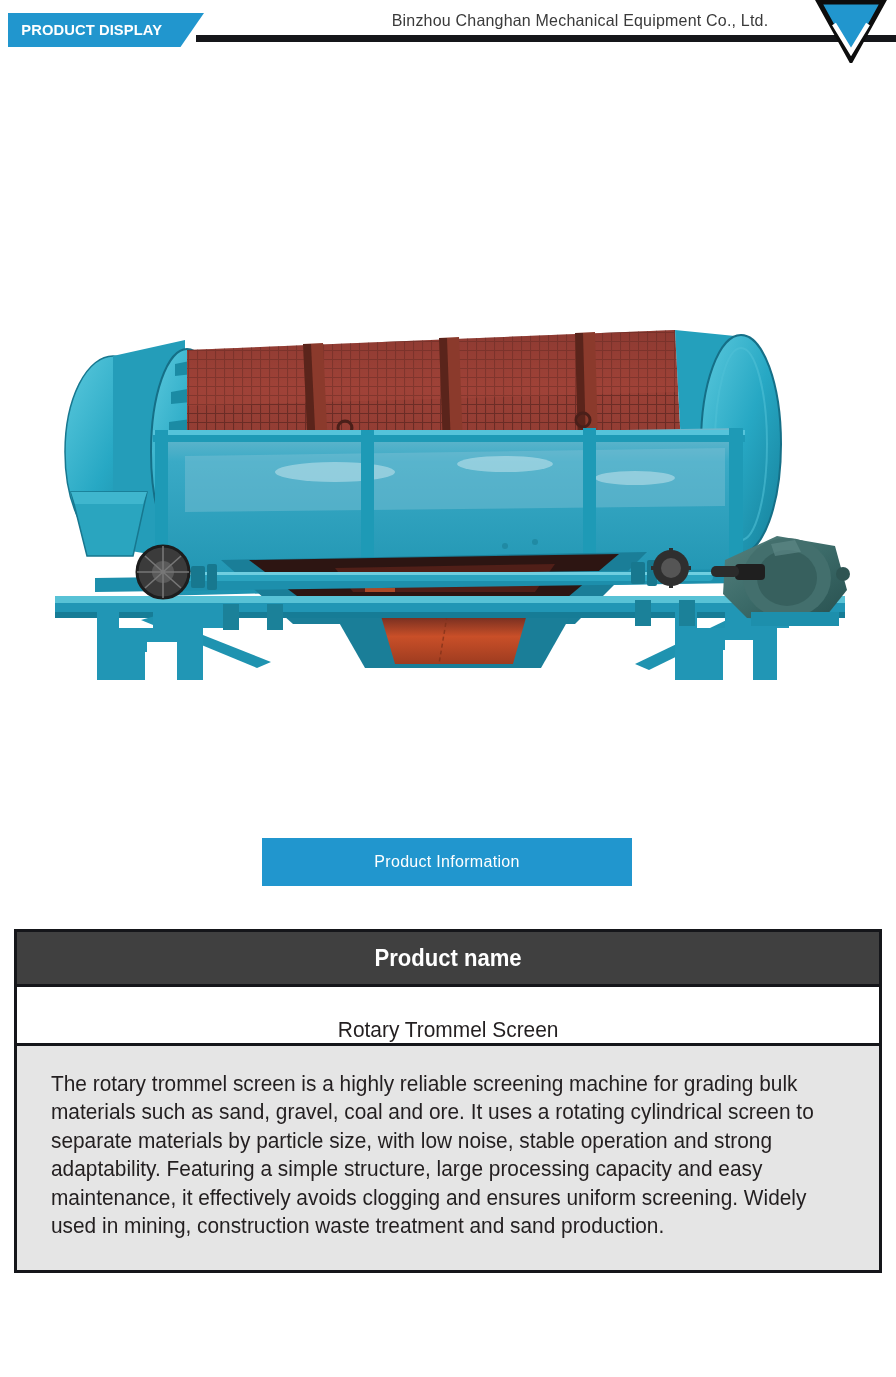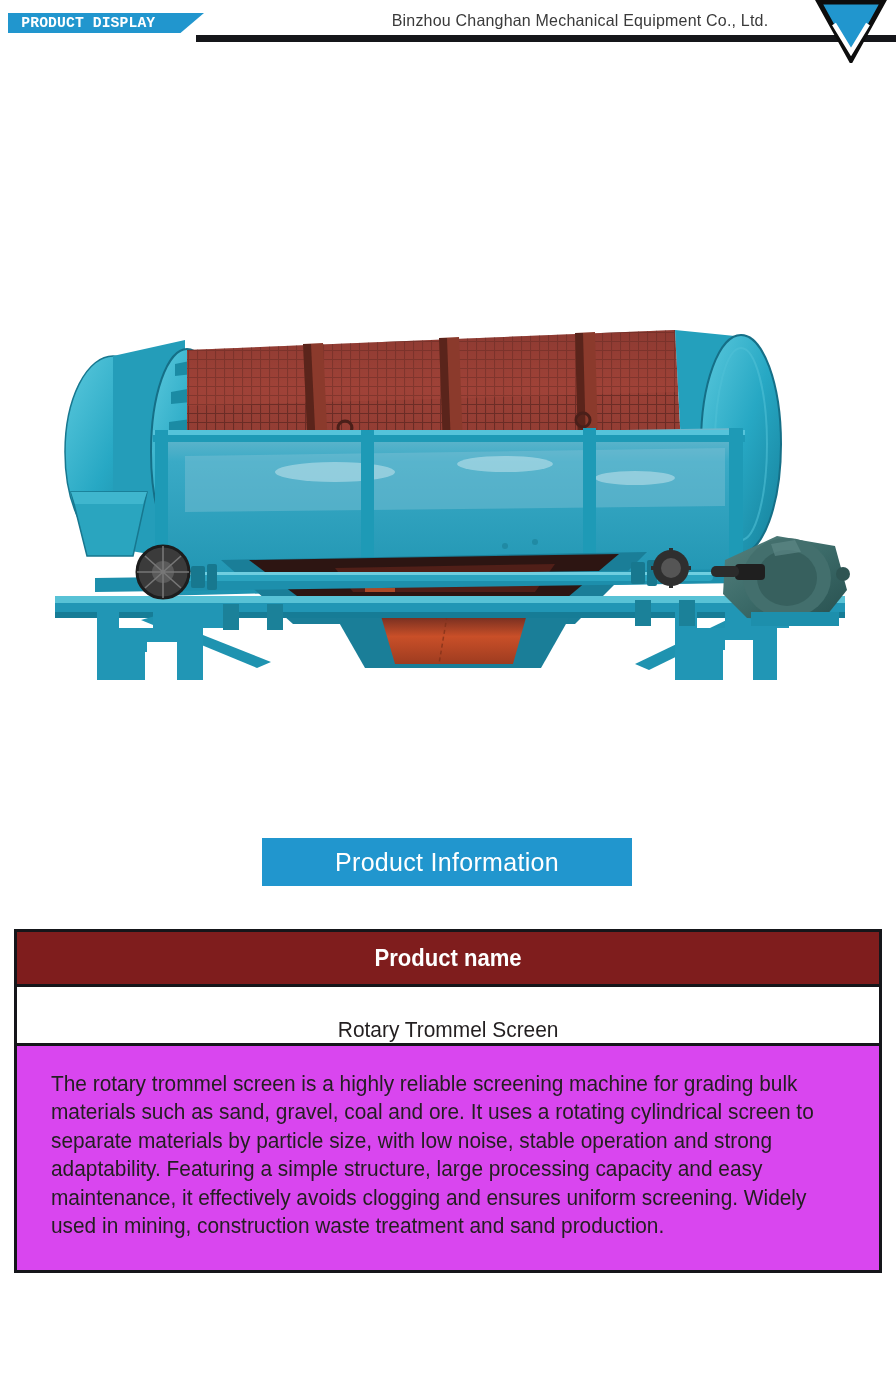--- a/index.html
+++ b/index.html
@@ -30,27 +30,26 @@
     top: 35px;
     width: 700px;
     height: 7px;
     background: #15161a;
   }
   .badge {
     position: absolute;
     left: 8px;
     top: 13px;
     width: 196px;
-    height: 20px;
+    height: 34px;
     background: #2196ce;
     -webkit-clip-path: polygon(0 0, 100% 0, 88% 100%, 0 100%);
     clip-path: polygon(0 0, 100% 0, 88% 100%, 0 100%);
     display: flex;
     align-items: center;
-    font-family: Liberation Mono, monospace;
   }
   .badge-label {
     color: #ffffff;
     font-size: 15.5px;
     font-weight: bold;
     letter-spacing: 0.1px;
     padding-left: 14px;
     transform: scaleX(0.95);
     transform-origin: left center;
     white-space: nowrap;
@@ -98,37 +97,37 @@
     top: 838px;
     width: 370px;
     height: 48px;
     background: #2196ce;
     display: flex;
     align-items: center;
     justify-content: center;
   }
   .section-banner-label {
     color: #ffffff;
-    font-size: 25px;
+    font-size: 16px;
     letter-spacing: 0.3px;
     white-space: nowrap;
   }
 
   
   .info-table {
     position: absolute;
     left: 14px;
     top: 929px;
     width: 868px;
     border: 3px solid #15161a;
     box-sizing: border-box;
     background: #ffffff;
   }
   .row-header {
-    background: #7f1d1d;
+    background: #404040;
     border-bottom: 3px solid #15161a;
     height: 52px;
     display: flex;
     align-items: center;
     justify-content: center;
   }
   .row-header-label {
     color: #ffffff;
     font-size: 24px;
     font-weight: bold;
@@ -143,21 +142,21 @@
     align-items: flex-end;
     justify-content: center;
   }
   .row-value-label {
     color: #231f20;
     font-size: 22px;
     transform: scaleX(0.95);
     white-space: nowrap;
   }
   .row-body {
-    background: #d946ef;
+    background: #e5e5e5;
     padding: 24px 34px 30px 34px;
   }
   .row-body-text {
     color: #231f20;
     font-size: 21.5px;
     line-height: 1.32;
     transform: scaleX(0.97);
     transform-origin: left top;
     display: block;
   }

